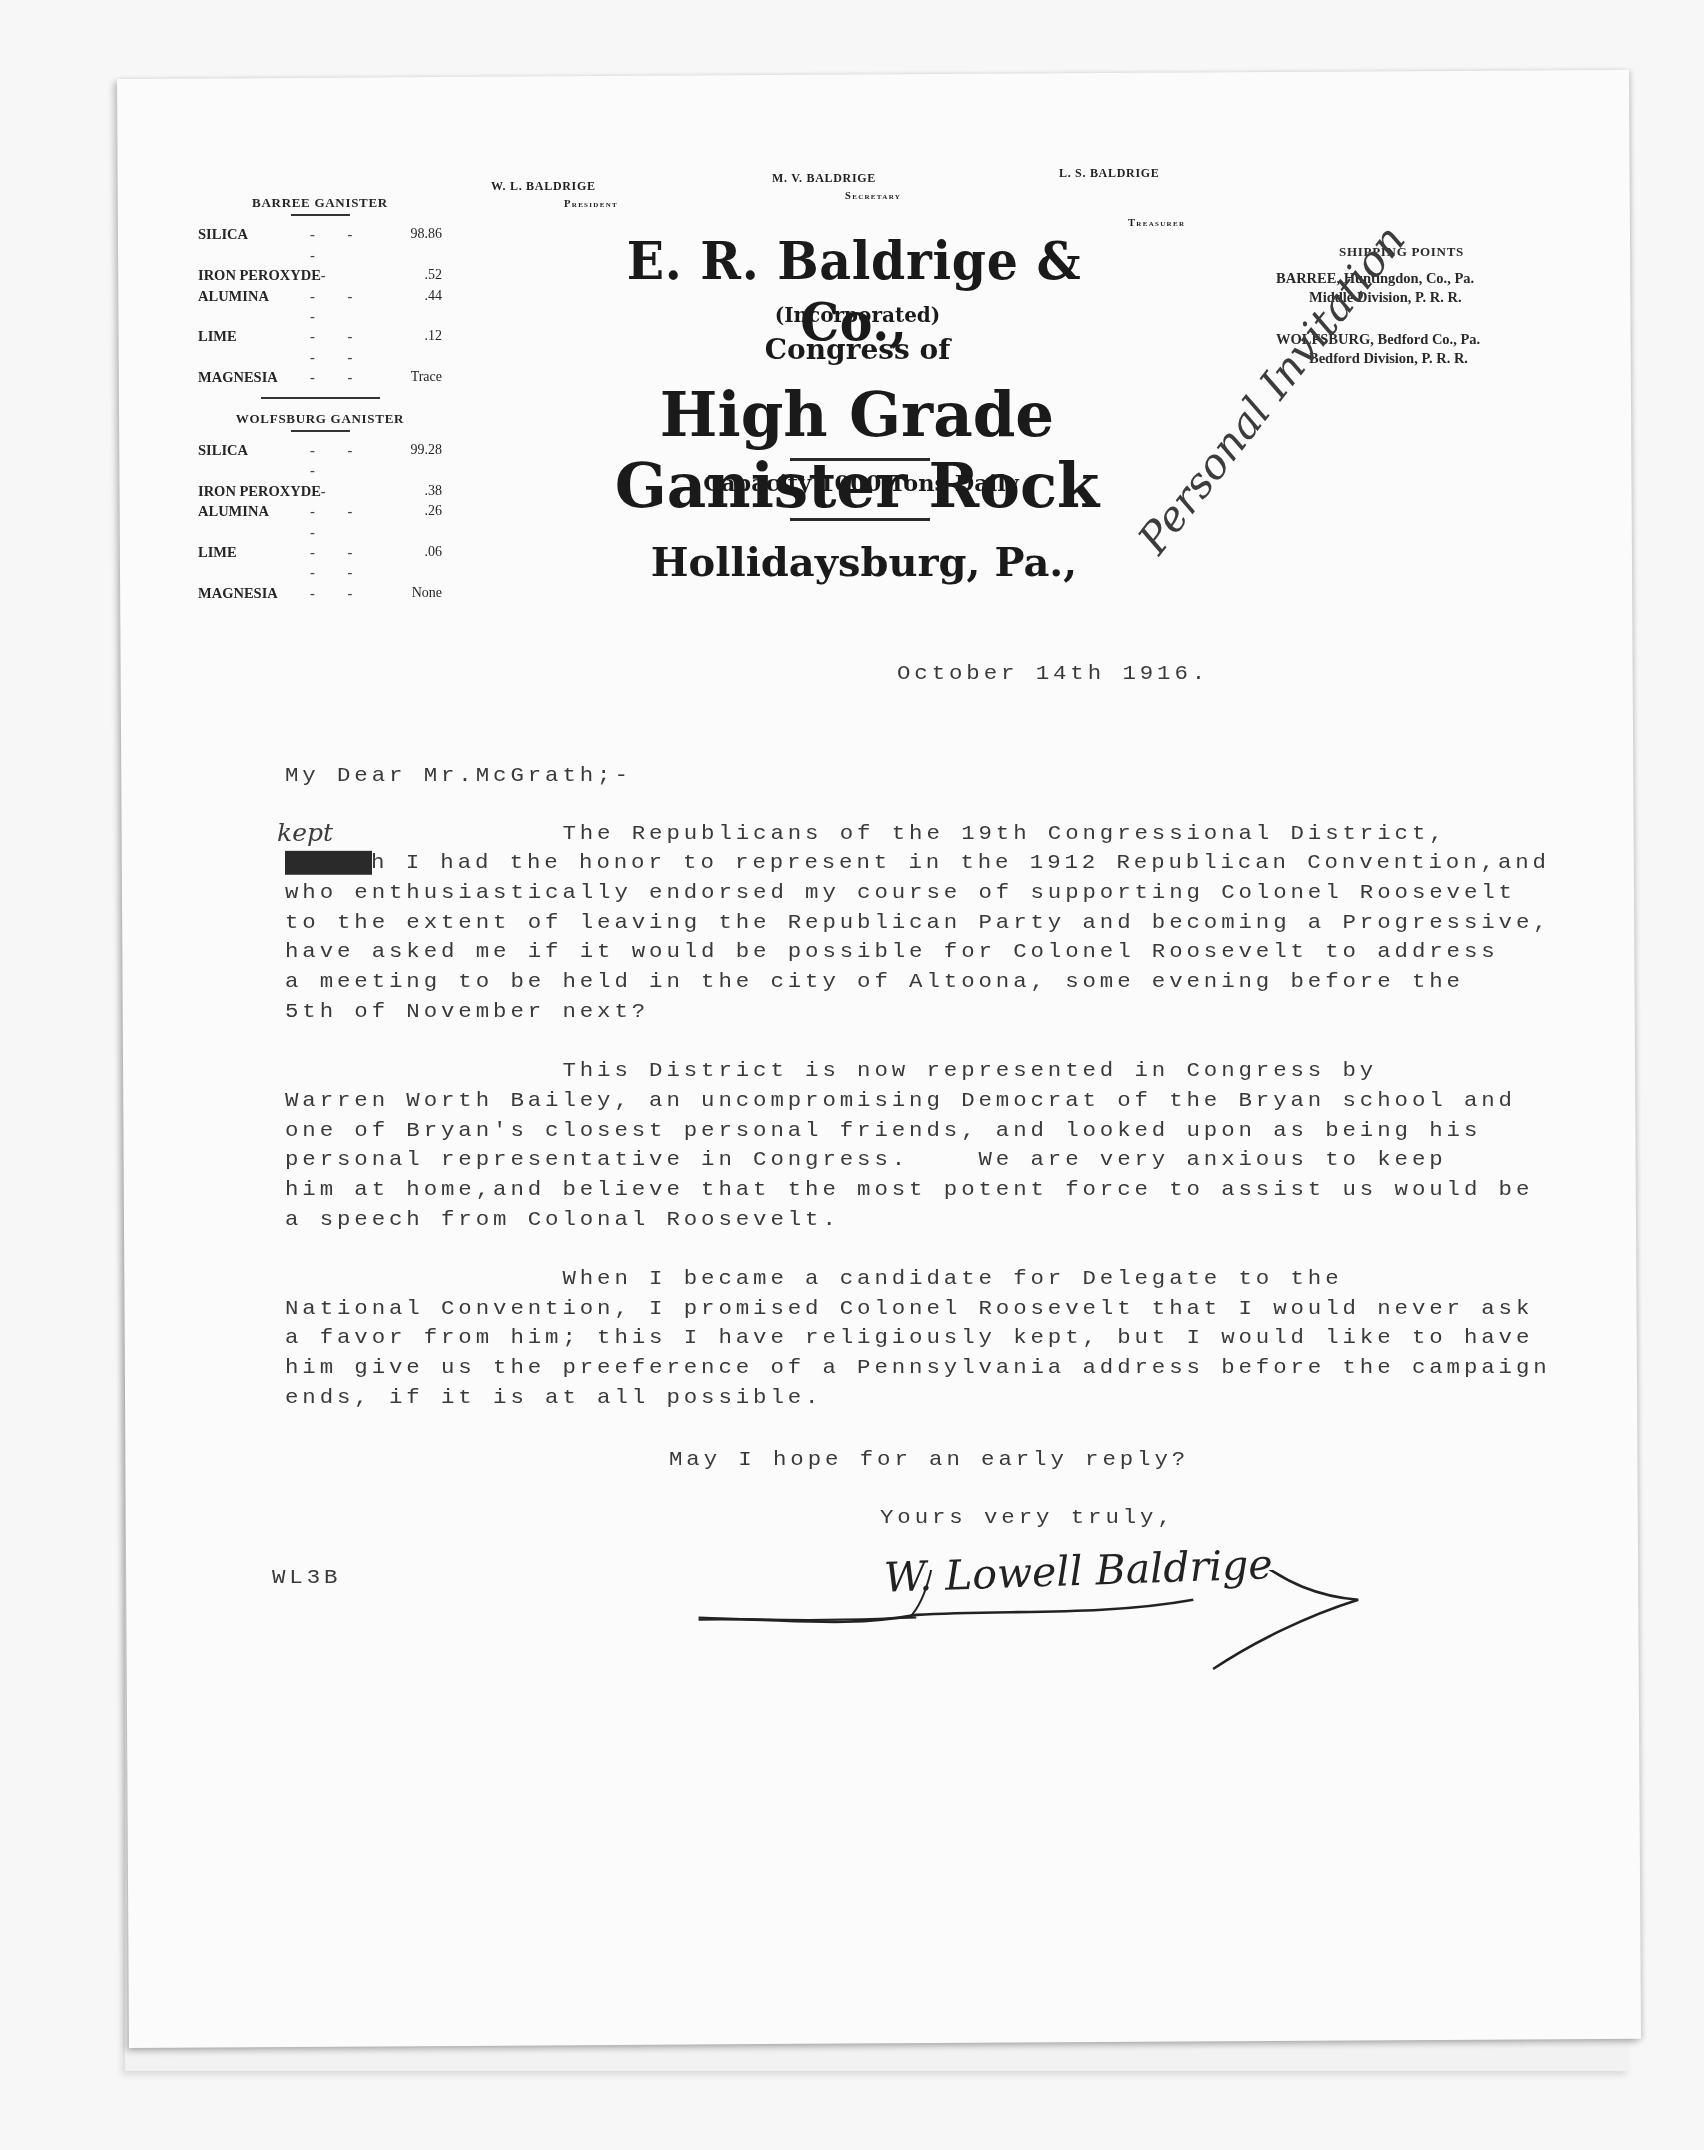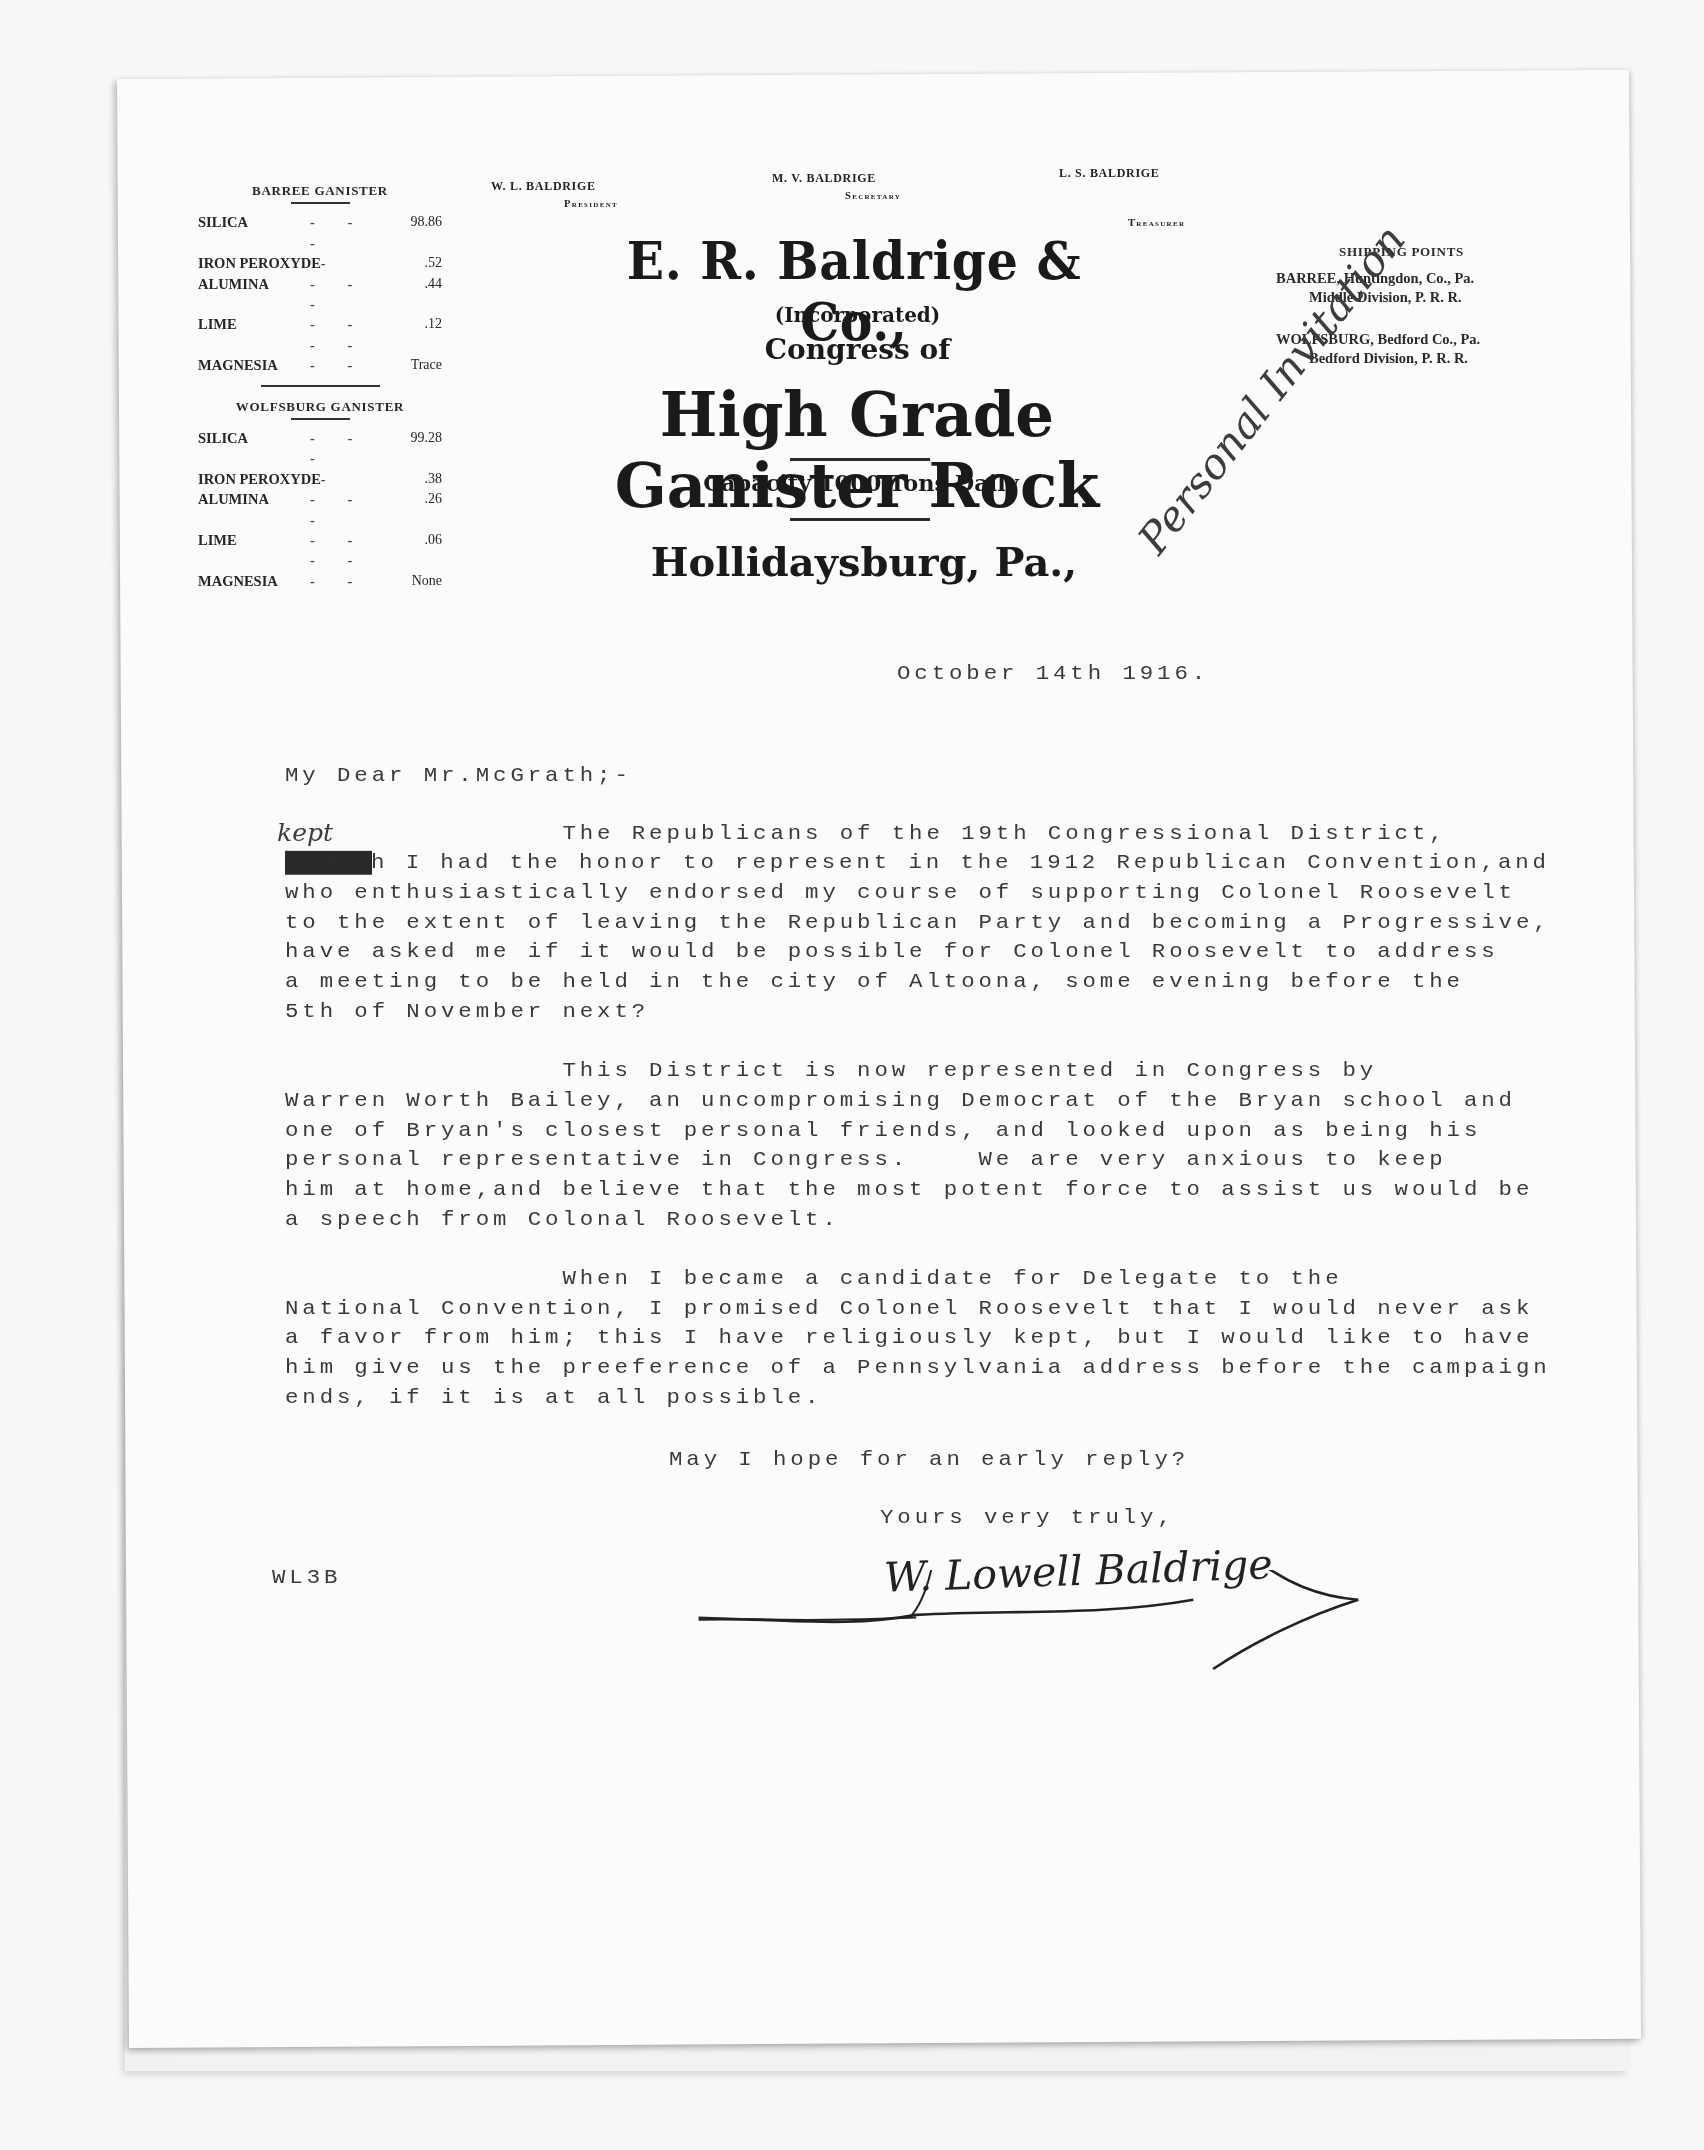--- a/index.html
+++ b/index.html
@@ -16,21 +16,21 @@
     transform: rotate(-0.35deg);
     transform-origin: 0 0;
   }
   .paper-under {
     position:absolute; left:125px; top:99px; width:1504px; height:1972px;
     background:#f2f2f2; box-shadow:-2.6px 4px 6.6px rgba(0,0,0,0.12);
   }
   .abs { position:absolute; }
 
   
-  .analysis { font-family:"Liberation Serif", serif; color:#262626; }
+  .analysis { font-family:"Liberation Serif", serif; color:#262626;margin-top:12px; }
   .analysis .hd { font-weight:bold; font-size:13px; letter-spacing:0.7px; text-align:center; width:244px; }
   .analysis .rule { height:2px; background:#333; margin:3.3px auto 8px; width:59px; }
   .analysis .rule.wide { width:119px; margin:9.2px auto 12px; }
   .analysis .row { display:flex; width:244px; font-size:14.5px; font-weight:bold; line-height:20.4px; }
   .analysis .row .lbl { flex:1; white-space:nowrap; }
   .analysis .row .dots { width:79px; letter-spacing:14.5px; color:#444; }
   .analysis .row .val { width:53px; text-align:right; font-weight:normal; font-size:14px; }
 
   .officer { font-family:"Liberation Serif", serif; font-weight:bold; color:#222; }
   .officer .nm { font-size:12px; letter-spacing:0.7px; }

